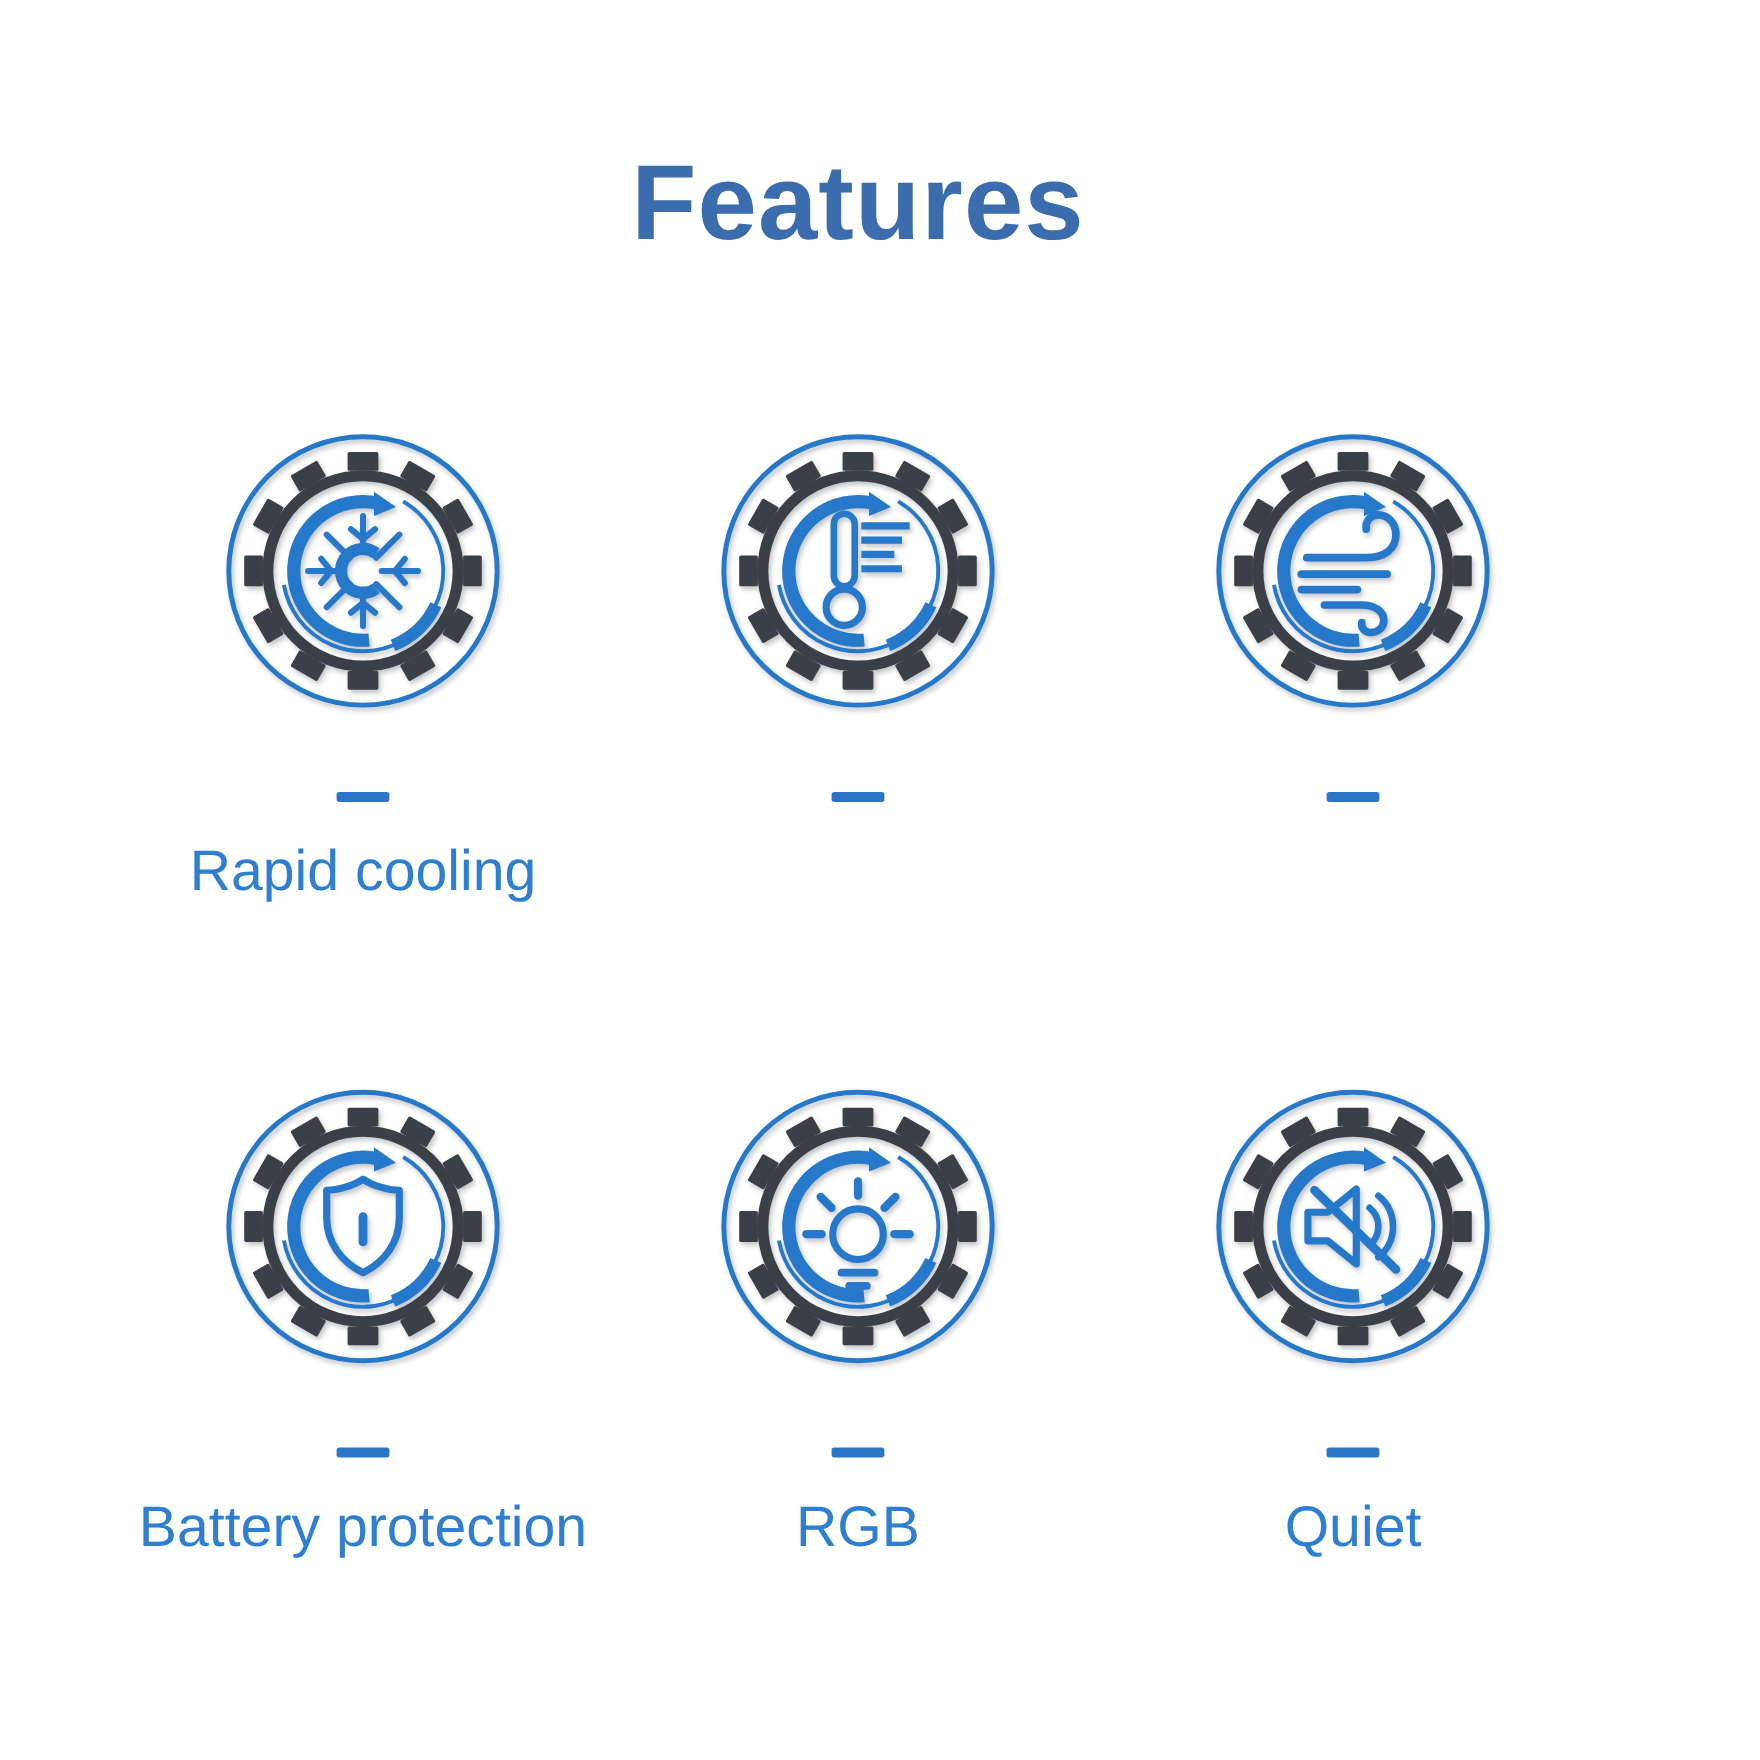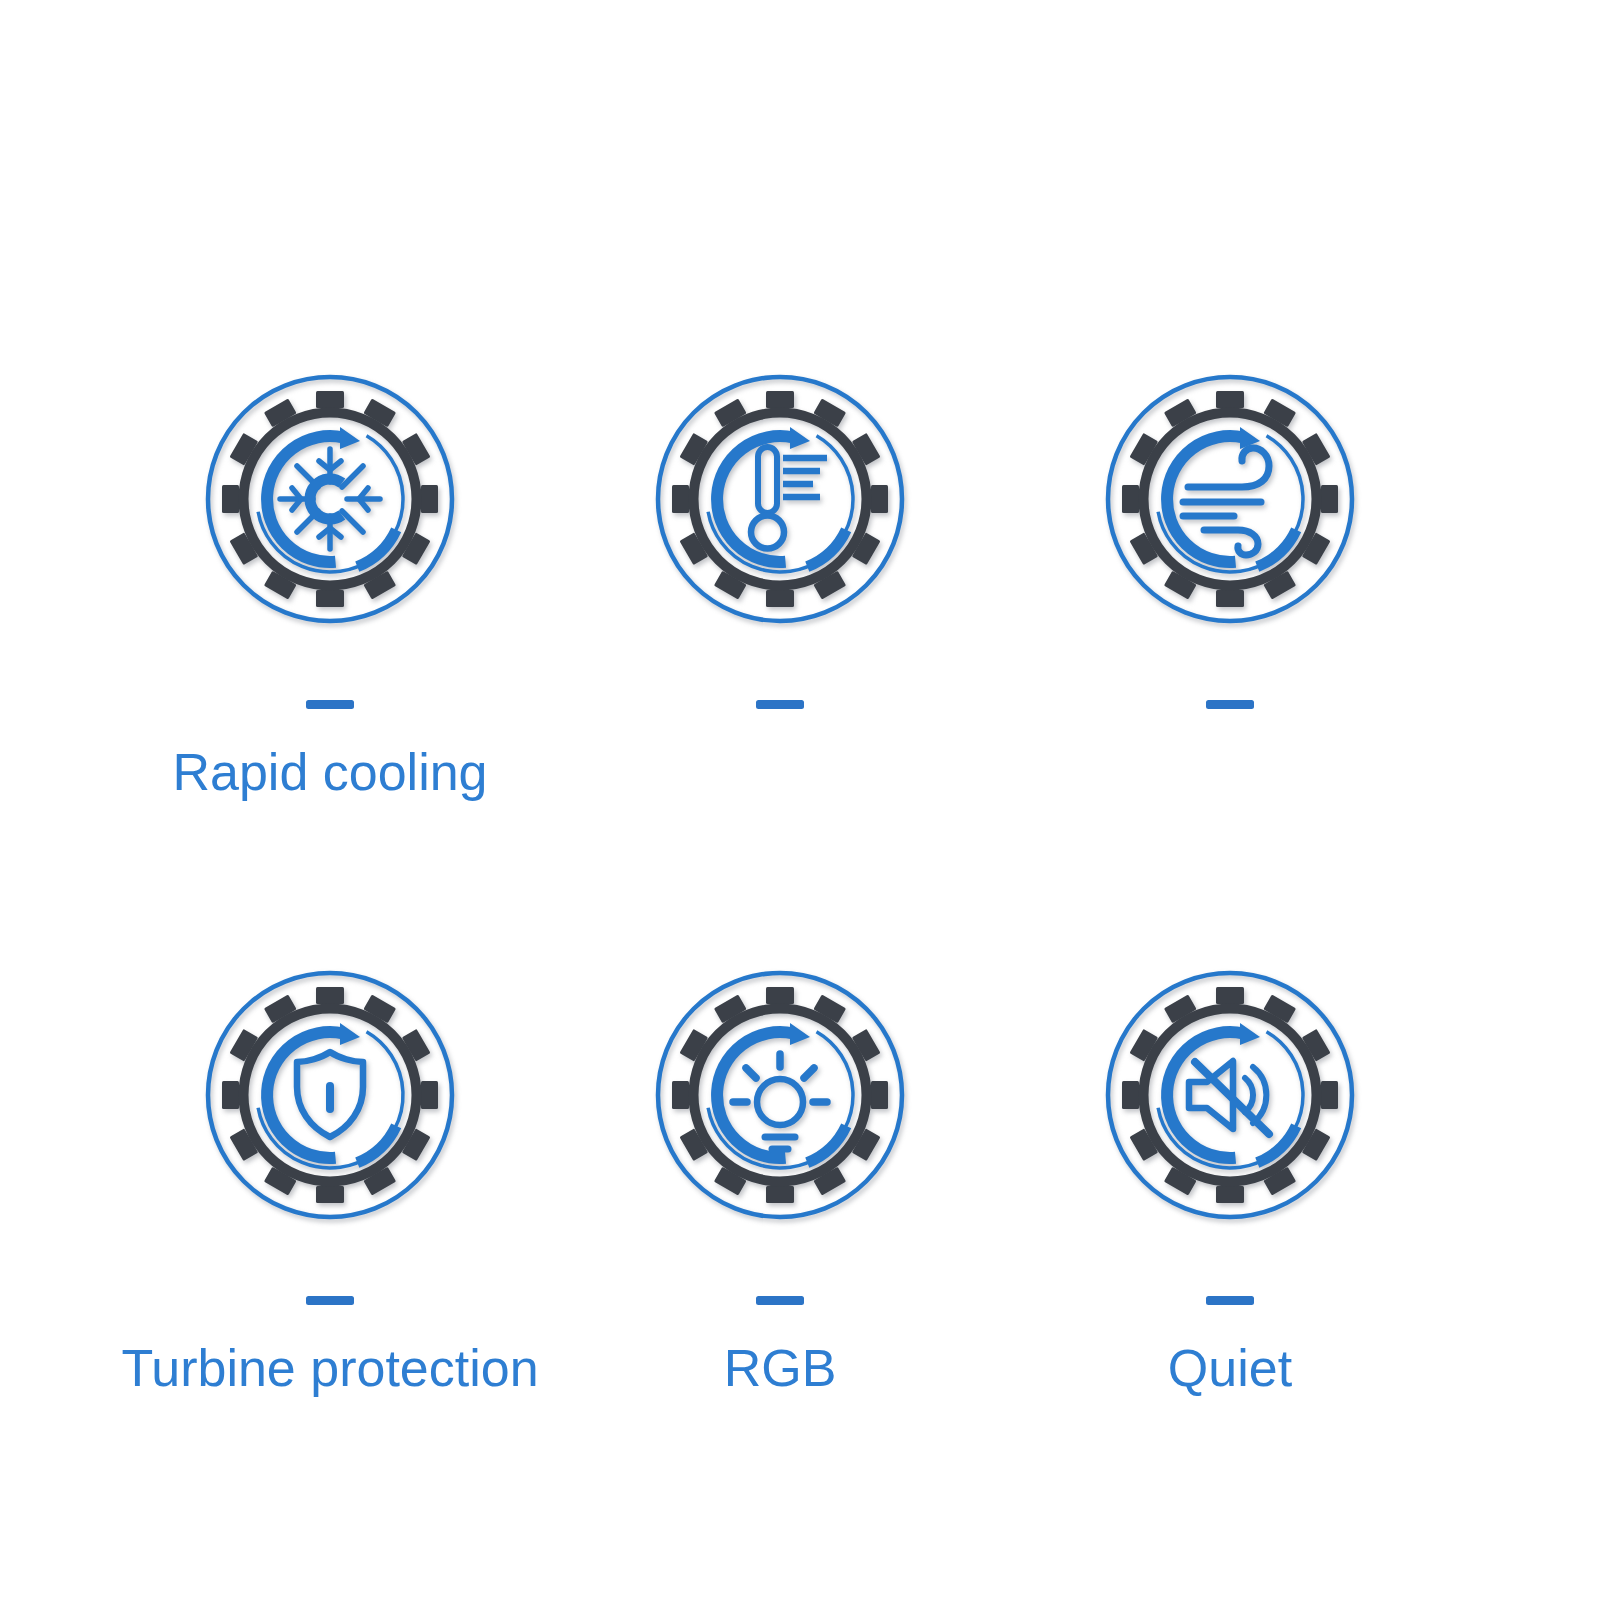--- a/index.html
+++ b/index.html
@@ -4,38 +4,39 @@
 <style>
   html,body { margin:0; padding:0; background:#ffffff; }
   body { width:1600px; height:1600px; overflow:hidden;
          font-family:"Liberation Sans","DejaVu Sans",sans-serif; }
   .page { position:relative; width:1600px; height:1600px; background:#ffffff; }
 
   .title { position:absolute; top:128px; left:0; width:1560px; margin:0;
            text-align:center; font-size:97px; font-weight:700; letter-spacing:1px;
            color:var(--c-title,#3a6cae); }
 
-  .grid { position:absolute; top:368px; left:105px; width:1350px;
+  .grid { position:absolute; top:388px; left:105px; width:1350px;
           display:flex; flex-wrap:wrap; row-gap:161px; }
 
   .feature { width:450px; display:flex; flex-direction:column; align-items:center; }
 
   .icon-wrap { width:262px; height:262px; }
   .gear-svg { filter: drop-shadow(2.5px 3.5px 2.5px rgba(110,115,125,0.42)); }
 
   .dash { margin-top:70px; width:48px; height:9px; border-radius:2.5px;
           background:var(--c-dash,#2c74c6); }
 
   .label { margin-top:34px; font-size:52px; line-height:1.15; white-space:nowrap;
            color:var(--c-label,#2e7ed2); }
 </style>
 </head>
 <body>
 
 <div class="page">
+  <h1 class="title">Features</h1>
   <div class="grid">
   <div class="feature">
     <div class="icon-wrap"><svg class="gear-svg" viewBox="-131 -131 262 262" width="262" height="262">
     <circle r="122" fill="none" stroke="var(--c-icon)" stroke-width="4.5"></circle>
     <g fill="var(--c-gear)">
               <rect x="-14" y="-108" width="28" height="17" rx="1.5" transform="rotate(0)"></rect>
               <rect x="-14" y="-108" width="28" height="17" rx="1.5" transform="rotate(30)"></rect>
               <rect x="-14" y="-108" width="28" height="17" rx="1.5" transform="rotate(60)"></rect>
               <rect x="-14" y="-108" width="28" height="17" rx="1.5" transform="rotate(90)"></rect>
               <rect x="-14" y="-108" width="28" height="17" rx="1.5" transform="rotate(120)"></rect>
@@ -169,21 +170,21 @@
     <polygon points="10,-72 30,-58 10,-50" fill="var(--c-icon)"></polygon>
     <path d="M 66.2 30.9 A 73 73 0 0 1 27.3 67.7" fill="none" stroke="var(--c-icon)" stroke-width="11"></path>
     <g>
     <g stroke="var(--c-icon)" fill="none" stroke-linejoin="round">
       <path d="M 0 -43 C 9 -37 23 -33 33 -33 L 33 -8 C 33 14 20 32 0 42 C -20 32 -33 14 -33 -8 L -33 -33 C -23 -33 -9 -37 0 -43 Z" stroke-width="6.5"></path>
       <line x1="0" y1="-9" x2="0" y2="14" stroke-width="8" stroke-linecap="round"></line>
     </g>
             </g>
   </svg></div>
     <div class="dash"></div>
-    <div class="label">Turbine protection</div>
+    <div class="label">Battery protection</div>
   </div>
 
   <div class="feature">
     <div class="icon-wrap"><svg class="gear-svg" viewBox="-131 -131 262 262" width="262" height="262">
     <circle r="122" fill="none" stroke="var(--c-icon)" stroke-width="4.5"></circle>
     <g fill="var(--c-gear)">
               <rect x="-14" y="-108" width="28" height="17" rx="1.5" transform="rotate(0)"></rect>
               <rect x="-14" y="-108" width="28" height="17" rx="1.5" transform="rotate(30)"></rect>
               <rect x="-14" y="-108" width="28" height="17" rx="1.5" transform="rotate(60)"></rect>
               <rect x="-14" y="-108" width="28" height="17" rx="1.5" transform="rotate(90)"></rect>

